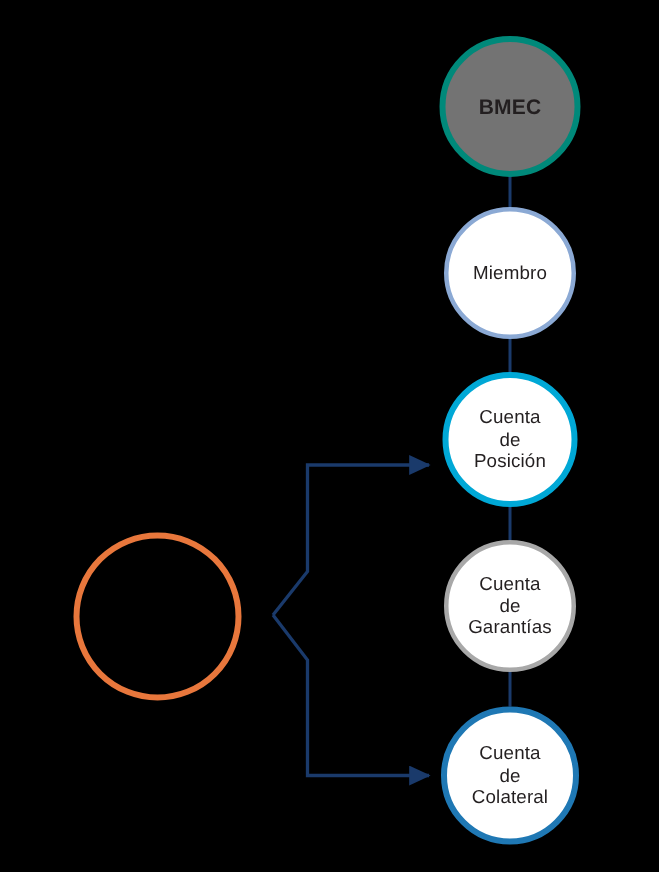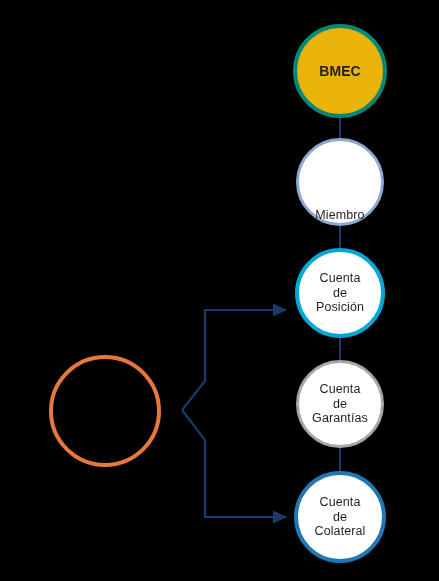--- a/index.html
+++ b/index.html
@@ -66,24 +66,24 @@
       </defs>
       <path d="M 340 116 L 340 138" fill="none" stroke="#1a3a6b" stroke-width="2" stroke-linecap="butt" stroke-linejoin="miter"></path>
       <path d="M 340 226 L 340 248" fill="none" stroke="#1a3a6b" stroke-width="2" stroke-linecap="butt" stroke-linejoin="miter"></path>
       <path d="M 340 338 L 340 360" fill="none" stroke="#1a3a6b" stroke-width="2" stroke-linecap="butt" stroke-linejoin="miter"></path>
       <path d="M 340 448 L 340 471" fill="none" stroke="#1a3a6b" stroke-width="2" stroke-linecap="butt" stroke-linejoin="miter"></path>
       <path d="M 182 410 L 205 381 L 205 310 L 286 310" fill="none" stroke="#1a3a6b" stroke-width="2.2" stroke-linecap="butt" stroke-linejoin="miter" marker-end="url(#arrowhead)"></path>
       <path d="M 182 410 L 205 440 L 205 517 L 286 517" fill="none" stroke="#1a3a6b" stroke-width="2.2" stroke-linecap="butt" stroke-linejoin="miter" marker-end="url(#arrowhead)"></path>
     </svg>
 
   <div id="node-layer">
-      <div class="node filled root" style="left: 293px; top: 24px; width: 94px; height: 94px; border: 4px solid rgb(0, 137, 122); background: #eab308;">
+      <div class="node filled root" style="left: 293px; top: 24px; width: 94px; height: 94px; border: 4px solid rgb(0, 137, 122); background: #737373;">
         <span class="node-label" style="color: rgb(35, 31, 32);">BMEC</span>
       </div>
-      <div class="node filled" style="left: 296px; top: 138px; width: 88px; height: 88px; border: 3px solid rgb(139, 169, 212); background: rgb(255, 255, 255); align-items: flex-end;">
+      <div class="node filled" style="left: 296px; top: 138px; width: 88px; height: 88px; border: 3px solid rgb(139, 169, 212); background: rgb(255, 255, 255);">
         <span class="node-label" style="color: rgb(35, 31, 32);">Miembro</span>
       </div>
       <div class="node filled" style="left: 295px; top: 248px; width: 90px; height: 90px; border: 4px solid rgb(0, 168, 214); background: rgb(255, 255, 255);">
         <span class="node-label" style="color: rgb(35, 31, 32);">Cuenta
 de
 Posición</span>
       </div>
       <div class="node filled" style="left: 296px; top: 360px; width: 88px; height: 88px; border: 3px solid rgb(168, 168, 168); background: rgb(255, 255, 255);">
         <span class="node-label" style="color: rgb(35, 31, 32);">Cuenta
 de

